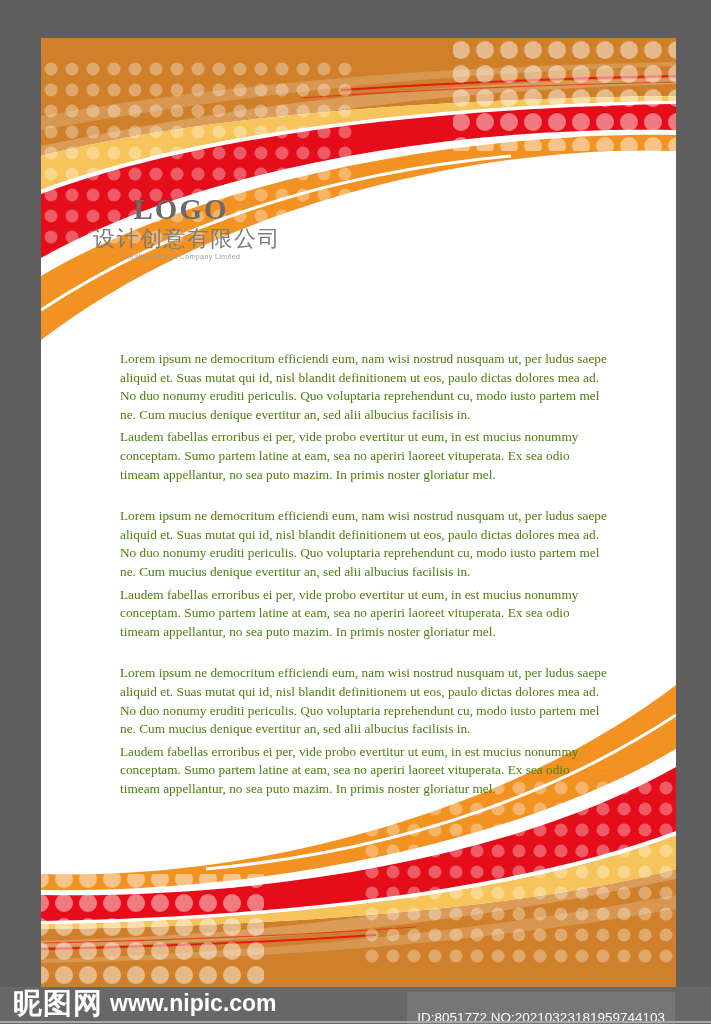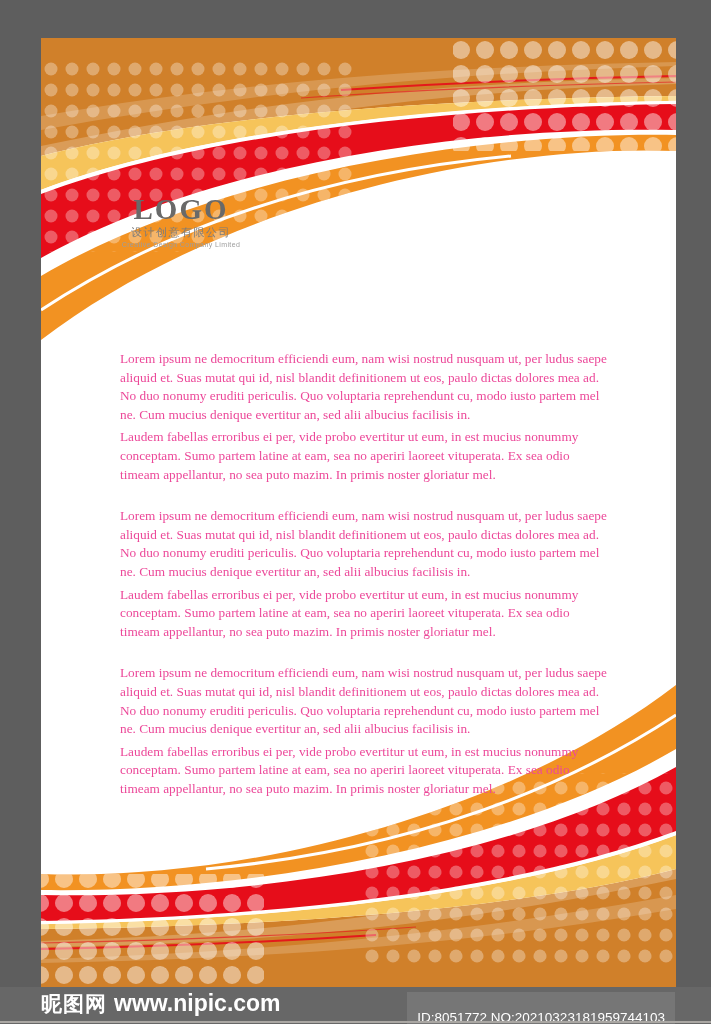--- a/index.html
+++ b/index.html
@@ -38,21 +38,21 @@
   }
   .logo-title {
     font-family: "Liberation Serif", serif;
     font-weight: bold;
     font-size: 29px;
     letter-spacing: 2px;
     color: #696969;
   }
   .logo-cn {
     font-family: "Liberation Sans", sans-serif;
-    font-size: 11px;
+    font-size: 22px;
     letter-spacing: 1.5px;
     color: #7c7c7c;
     margin-top: 2px;
     white-space: nowrap;
   }
   .logo-en {
     font-family: "Liberation Sans", sans-serif;
     font-size: 7px;
     letter-spacing: 0.4px;
     color: #9d9d9d;
@@ -75,21 +75,21 @@
     position: absolute;
     top: 312px;
     left: 79px;
     width: 488px;
   }
   .content section { margin-bottom: 23px; }
   .content p {
     font-family: "Liberation Serif", serif;
     font-size: 13.3px;
     line-height: 18.6px;
-    color: #ec4899;
+    color: #4d7c0f;
     margin-bottom: 4px;
   }
 
   .watermark-bar {
     position: absolute;
     left: 0;
     top: 987px;
     width: 711px;
     height: 37px;
     background: #676767;
@@ -100,23 +100,22 @@
     top: 0;
     height: 33px;
     display: flex;
     align-items: center;
     gap: 7px;
     color: #ffffff;
   }
   .wm-site-name {
     font-family: "Liberation Sans", sans-serif;
     font-weight: bold;
-    font-size: 21px;
+    font-size: 29px;
     letter-spacing: 1px;
-    margin-left: 28px;
   }
   .wm-site-url {
     font-family: "Liberation Sans", sans-serif;
     font-weight: bold;
     font-size: 23px;
   }
   .wm-id-box {
     position: absolute;
     right: 36px;
     top: 5px;

